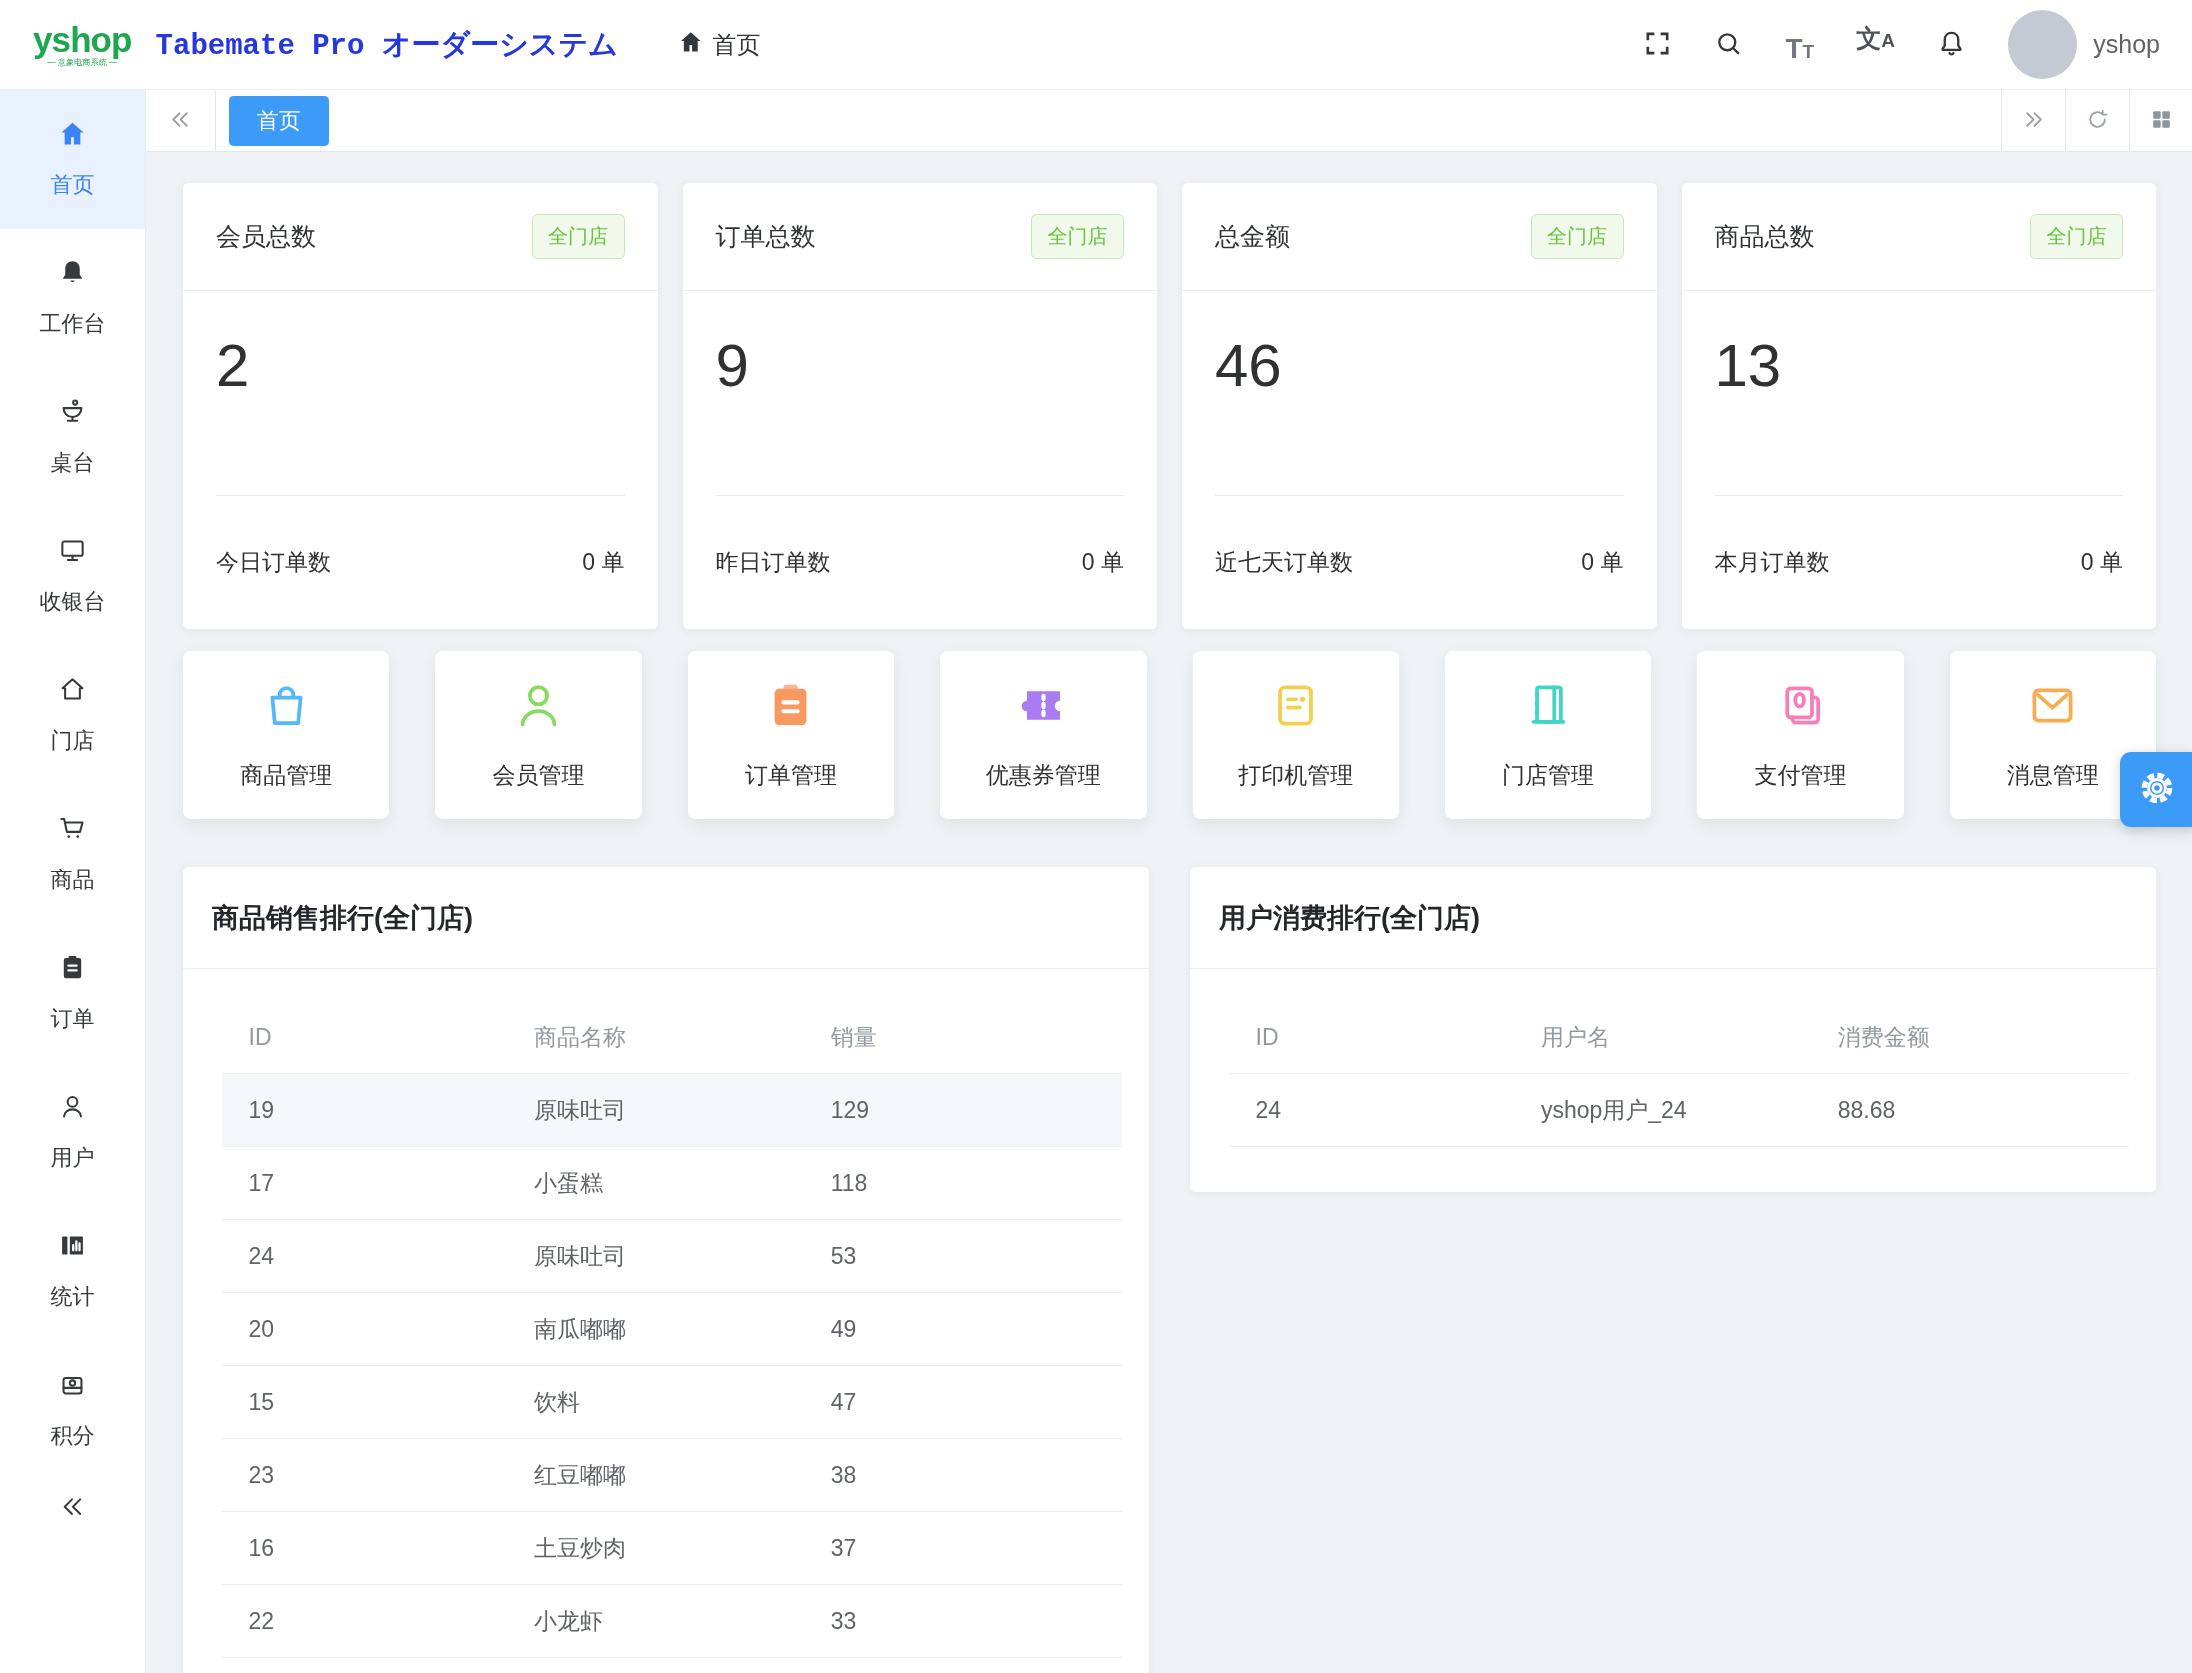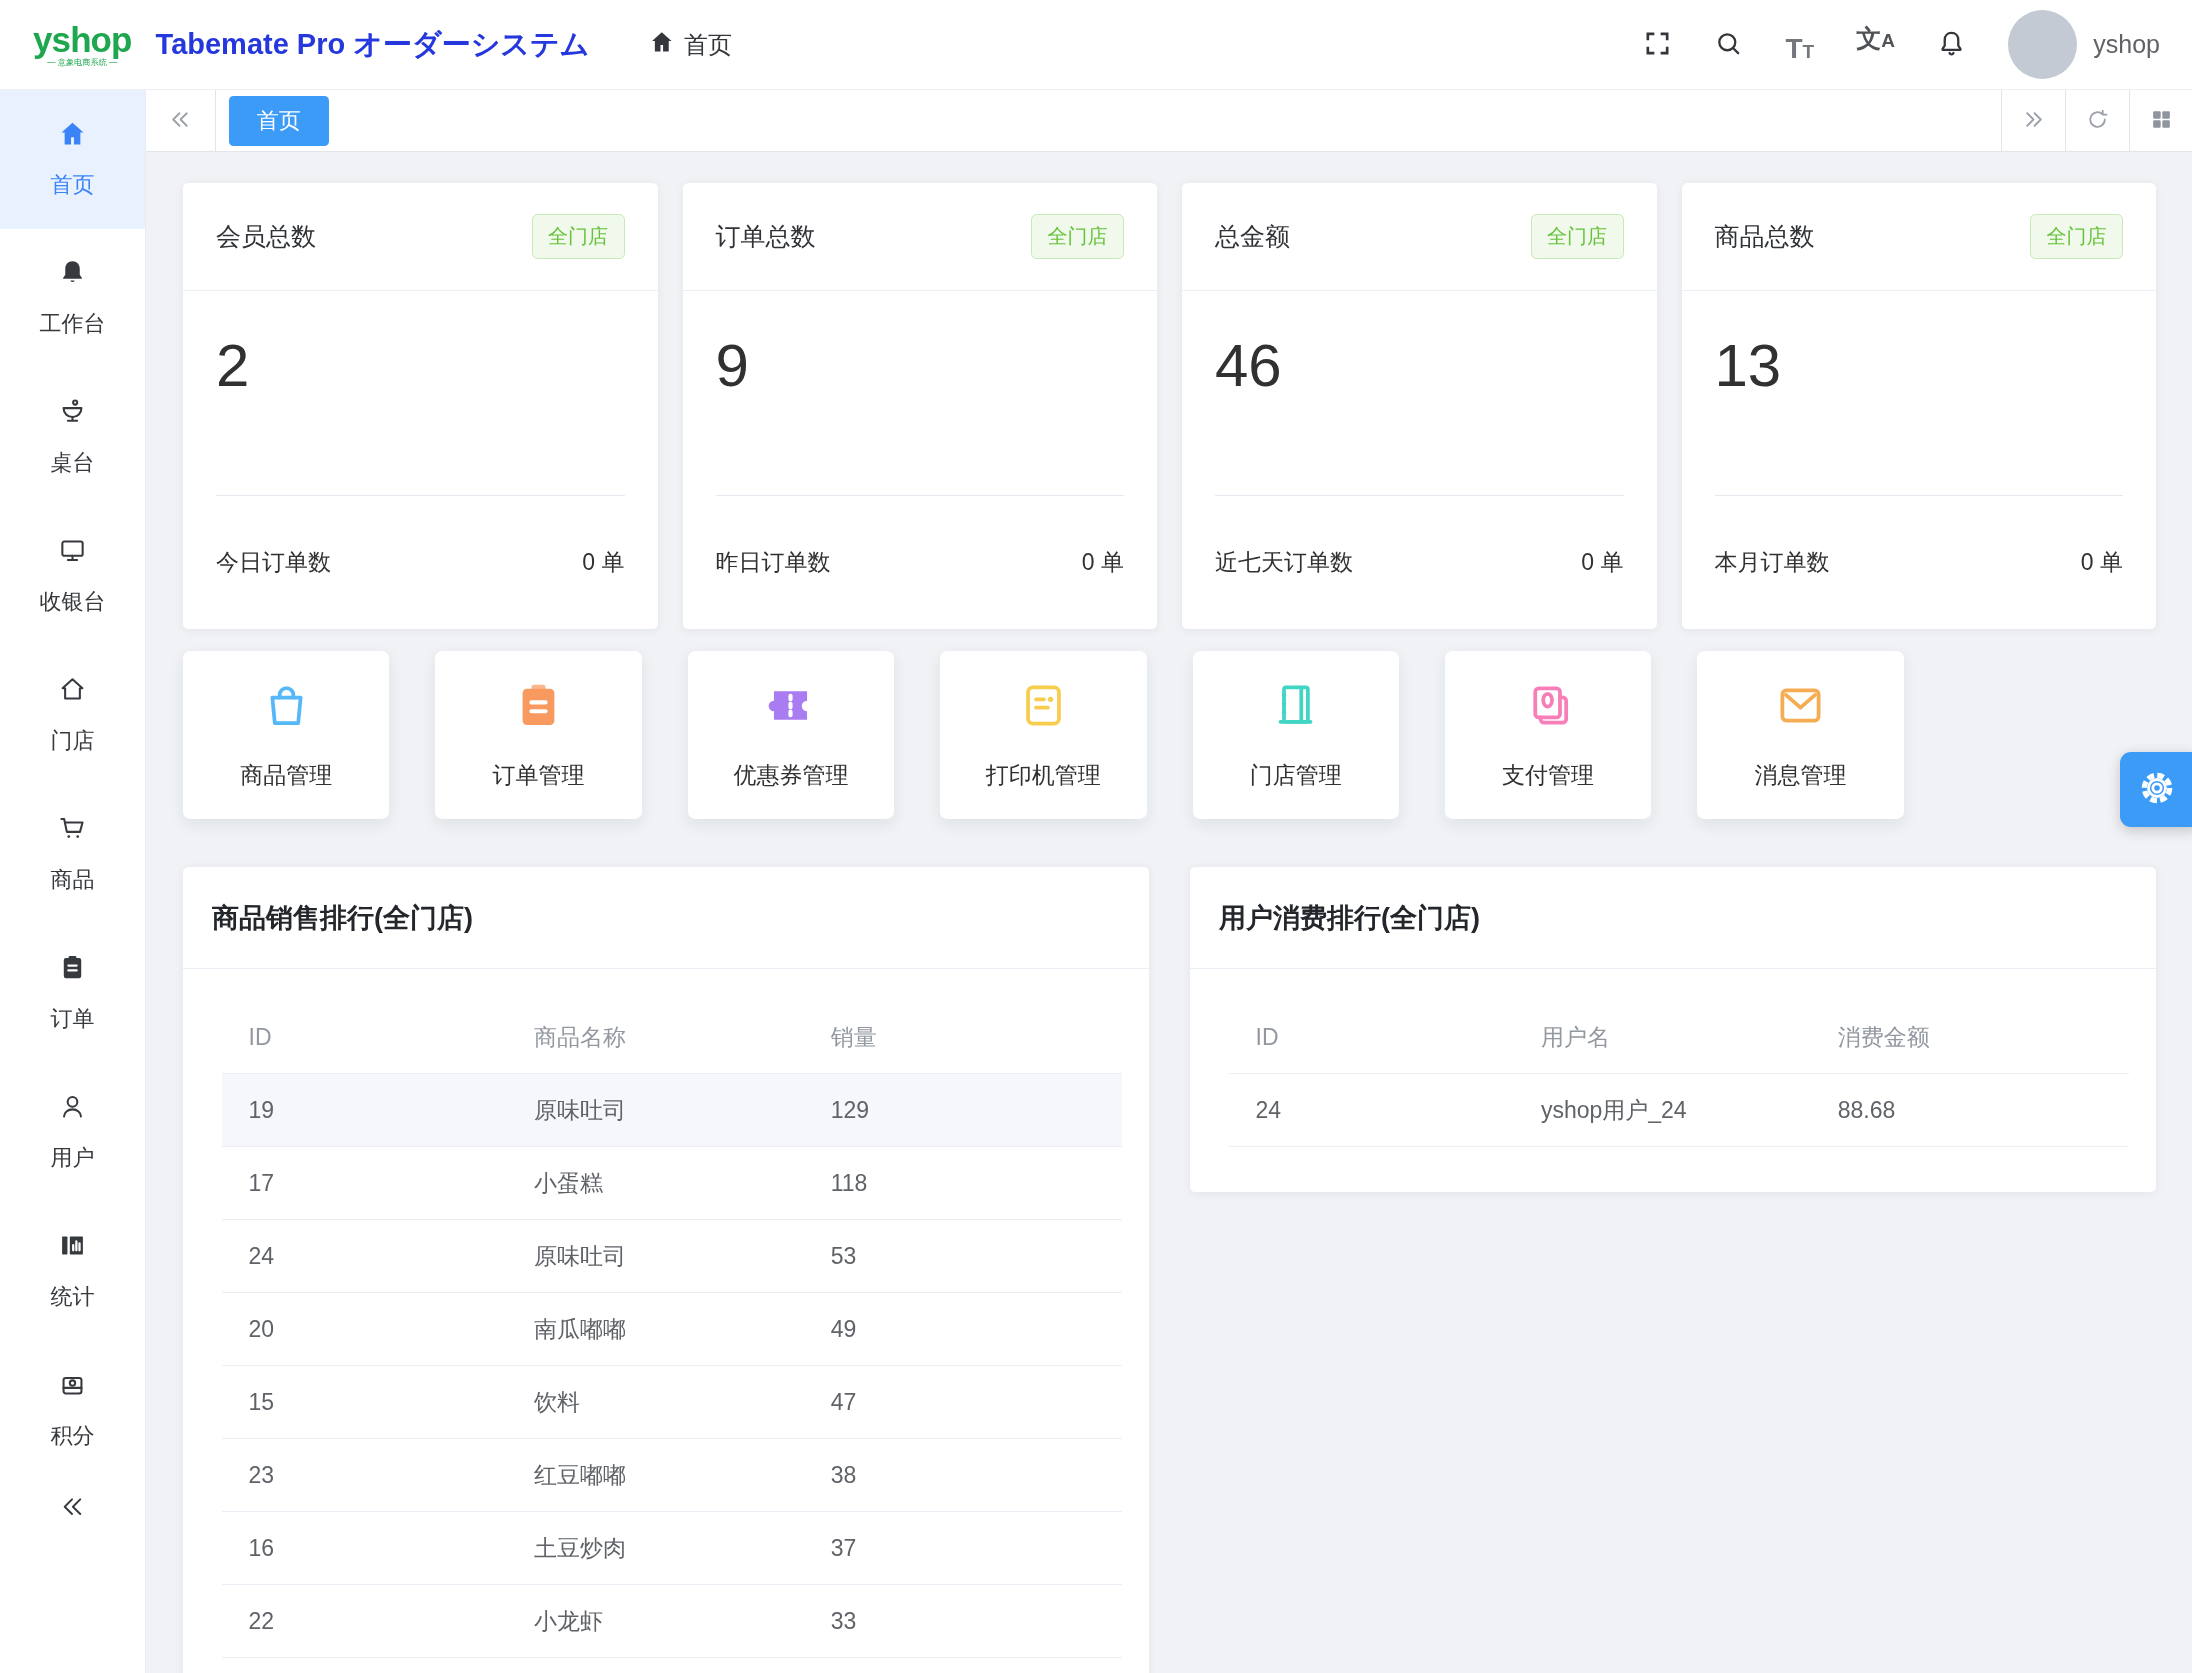--- a/index.html
+++ b/index.html
@@ -87,21 +87,21 @@
   .gear-fab svg{width:40px;height:40px;margin-right:7.3px}
 </style>
 </head>
 <body>
 
 <header class="topbar">
   <div class="logo" style="color: rgb(31, 167, 79);">
     <div class="logo-text">yshop</div>
     <div class="logo-tag">— 意象电商系统 —</div>
   </div>
-  <div class="app-title" style="color: rgb(37, 56, 221);">Tabemate Pro オーダーシステム</div>
+  <div class="app-title" style="color: rgb(37, 56, 221); font-family: Liberation Mono, monospace;">Tabemate Pro オーダーシステム</div>
   <div class="crumb">
     <span><svg viewBox="0 0 24 24">
           <path class="fl" d="M12 3 2.9 11.2h2.6V21h5.3v-6h2.4v6h5.3v-9.8h2.6z"></path>
         </svg></span>
     <span>首页</span>
   </div>
   <div class="top-actions">
     <button class="action-btn">
       <span><svg viewBox="0 0 24 24">
             <path class="sk2" d="M4 9.4V4h5.4M14.6 4H20v5.4M20 14.6V20h-5.4M9.4 20H4v-5.4"></path>
@@ -307,20 +307,27 @@
 
       <section class="quick">
         <div class="quick-card">
           <span style="color: rgb(86, 184, 248);"><svg viewBox="0 0 24 24">
                 <path class="sk" d="M5.6 8.4h12.8L17.3 20H6.7z"></path>
                 <path class="sk" d="M8.9 8.4V7.2a3.1 3.1 0 0 1 6.2 0v1.2"></path>
               </svg></span>
           <span class="quick-label">商品管理</span>
         </div>
         <div class="quick-card">
+          <span style="color: rgb(135, 218, 98);"><svg viewBox="0 0 24 24">
+                <circle class="sk" cx="12" cy="7.6" r="3.9"></circle>
+                <path class="sk" d="M4.8 20.6a7.2 6 0 0 1 14.4 0"></path>
+              </svg></span>
+          <span class="quick-label">会员管理</span>
+        </div>
+        <div class="quick-card">
           <span style="color: rgb(248, 153, 95);"><svg viewBox="0 0 24 24">
                 <rect class="fl" x="4.8" y="4.4" width="14.4" height="16.4" rx="2"></rect>
                 <rect class="fl" x="8.8" y="2.6" width="6.4" height="3.4" rx="1" opacity="0.7"></rect>
                 <path class="wk" d="M8.8 10.6h6.4M8.8 14.6h6.4" stroke-width="2.1"></path>
               </svg></span>
           <span class="quick-label">订单管理</span>
         </div>
         <div class="quick-card">
           <span style="color: rgb(169, 124, 242);"><svg viewBox="0 0 24 24">
                 <path class="fl" d="M4.5 5.5H19.5V9.8a2.4 2.4 0 0 0 0 4.8V18.5H4.5V14.6a2.4 2.4 0 0 1 0-4.8Z"></path>

